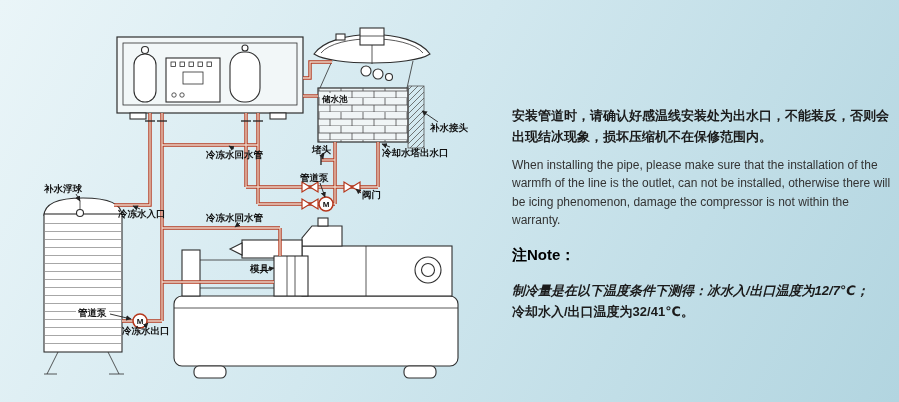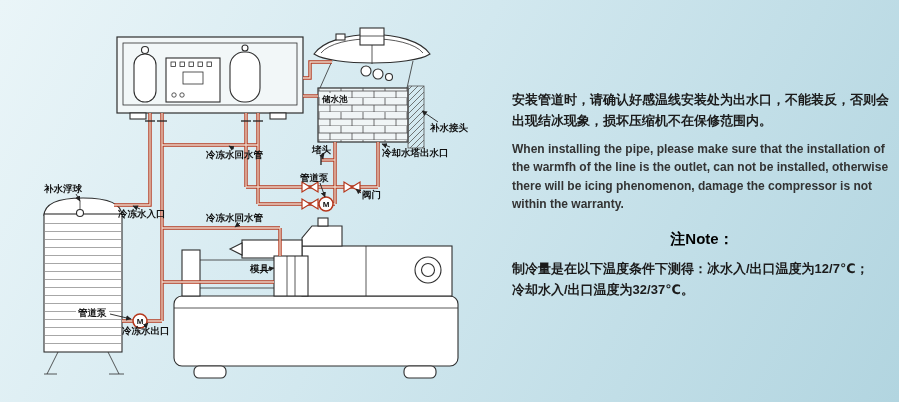--- a/index.html
+++ b/index.html
@@ -20,23 +20,23 @@
   .pipe-core{stroke:#ecd9cc;stroke-width:1.3;fill:none;}
   .valve{fill:#ffffff;stroke:#b5371c;stroke-width:1.2;}
   .pump{fill:#ffffff;stroke:#b5371c;stroke-width:1.5;}
   .pumpM{font-size:8px;font-weight:bold;fill:#111;text-anchor:middle;}
   .leader{stroke:#222;stroke-width:0.9;fill:none;marker-end:url(#arw);}
   .tick{stroke:#222;stroke-width:1.3;}
 
   
   .notes{position:absolute;left:512px;top:90px;width:380px;}
   .notes h3{font-size:15px;font-weight:bold;color:#000;margin:0 0 10px 0;}
-  .zh{font-size:13px;font-weight:bold;line-height:1.6;margin:0 0 8px 0;color:#1b1b1b;}
-  .en{font-size:12px;line-height:1.55;margin:0 0 16px 0;color:#333;font-weight:bold;}
-  .note-head{margin-top:4px;text-align:center;}
+  .zh{font-size:13px;font-weight:bold;line-height:1.6;margin:16px 0 8px 0;color:#1b1b1b;}
+  .en{font-size:12px;line-height:1.55;margin:0 0 16px 0;color:#333;}
+  .note-head{margin-top:4px;}
 </style>
 </head>
 <body>
 
 <div class="stage">
 
   <svg class="diagram" width="500" height="402" viewBox="0 0 500 402">
     <defs>
       <marker id="arw" markerWidth="7" markerHeight="7" refX="5.5" refY="3" orient="auto">
         <path d="M0,0 L6,3 L0,6 z" fill="#222"></path>
@@ -221,18 +221,18 @@
     <text class="lbl" x="430" y="131">补水接头</text>
     <text class="lbl" x="300" y="181">管道泵</text>
     <text class="lbl" x="362" y="198">阀门</text>
   </svg>
 
   <div class="notes">
     <p class="zh">安装管道时，请确认好感温线安装处为出水口，不能装反，否则会出现结冰现象，损坏压缩机不在保修范围内。</p>
     <p class="en">When installing the pipe, please make sure that the installation of the warmfh of the line is the outlet, can not be installed, otherwise there will be icing phenomenon, damage the compressor is not within the warranty.</p>
     <h3 class="note-head">注Note：</h3>
     <p class="zh">
-      <span style="display:block;">制冷量是在以下温度条件下测得：冰水入/出口温度为12/7℃；</span>
-      <span style="display:block;">冷却水入/出口温度为32/37℃。</span>
+      <span style="display:block;font-style:italic;">制冷量是在以下温度条件下测得：冰水入/出口温度为12/7℃；</span>
+      <span style="display:block;">冷却水入/出口温度为32/41℃。</span>
     </p>
   </div>
 
 </div>
 
 </body></html>

